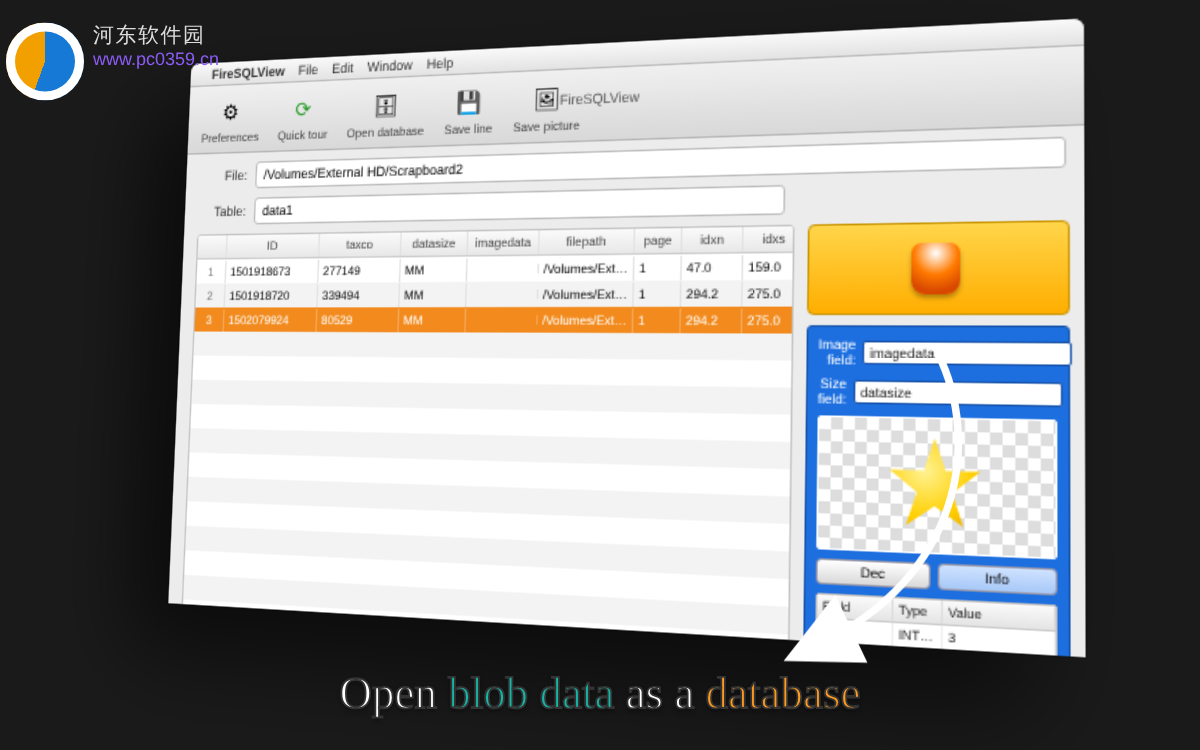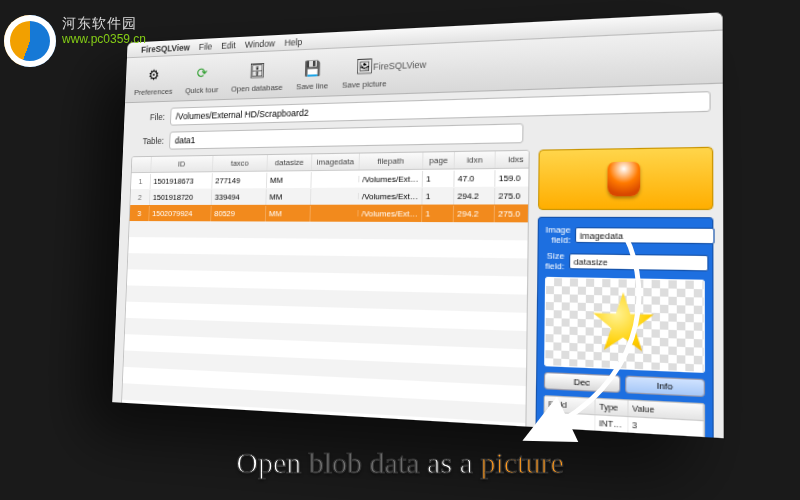--- a/index.html
+++ b/index.html
@@ -159,32 +159,32 @@
     }
     .watermark .circ {
       width: 52px; height: 52px; border-radius: 50%;
       background: conic-gradient(#1679d6 0 200deg, #f2a000 200deg 360deg);
       display: flex; align-items: center; justify-content: center;
       color: #fff; font-size: 10px; font-weight: bold;
       box-shadow: inset 0 0 0 6px #fff;
     }
     .watermark .txt { display: flex; flex-direction: column; line-height: 1.2; }
     .watermark .txt .cn { color: #dcdcdc; letter-spacing: 1px; }
-    .watermark .txt .url { color: #84cc16; font-size: 12px; font-family: Arial; }
+    .watermark .txt .url { color: #8b5cf6; font-size: 12px; font-family: Arial; }
     
     .caption {
       position: absolute; bottom: 20px; left: 0; right: 0;
       text-align: center;
       font-family: "Comic Sans MS", "Marker Felt", cursive;
       font-size: 30px;
       color: #fff;
       -webkit-text-stroke: 1.2px #333;
       text-shadow: 0 2px 3px rgba(0,0,0,.5);
     }
-    .caption .g { color: #737373; }
+    .caption .g { color: #14b8a6; }
     .caption .o { color: #ff9a1e; }
     
     .arrow {
       position: absolute; right: 140px; top: 225px; z-index: 15;
       pointer-events: none;
     }
   </style>
 </head>
 <body>
 
@@ -341,14 +341,14 @@
 <svg class="arrow" width="170" height="220">
   <defs>
     <marker id="ah" markerWidth="12" markerHeight="12" refX="6" refY="6" orient="auto">
       <path d="M1,1 L11,6 L1,11 Z" fill="#fff"></path>
     </marker>
   </defs>
   <path d="M135,10 C165,70 150,160 55,205" fill="none" stroke="#fff" stroke-width="5" marker-end="url(#ah)"></path>
 </svg>
 
 <div class="caption">
-  <span>Open </span><span class="g">blob data</span><span> as a </span><span class="o">picture</span>
+  <span>Open </span><span class="g">blob data</span><span> as a </span><span class="o">database</span>
 </div>
 
 </body></html>

